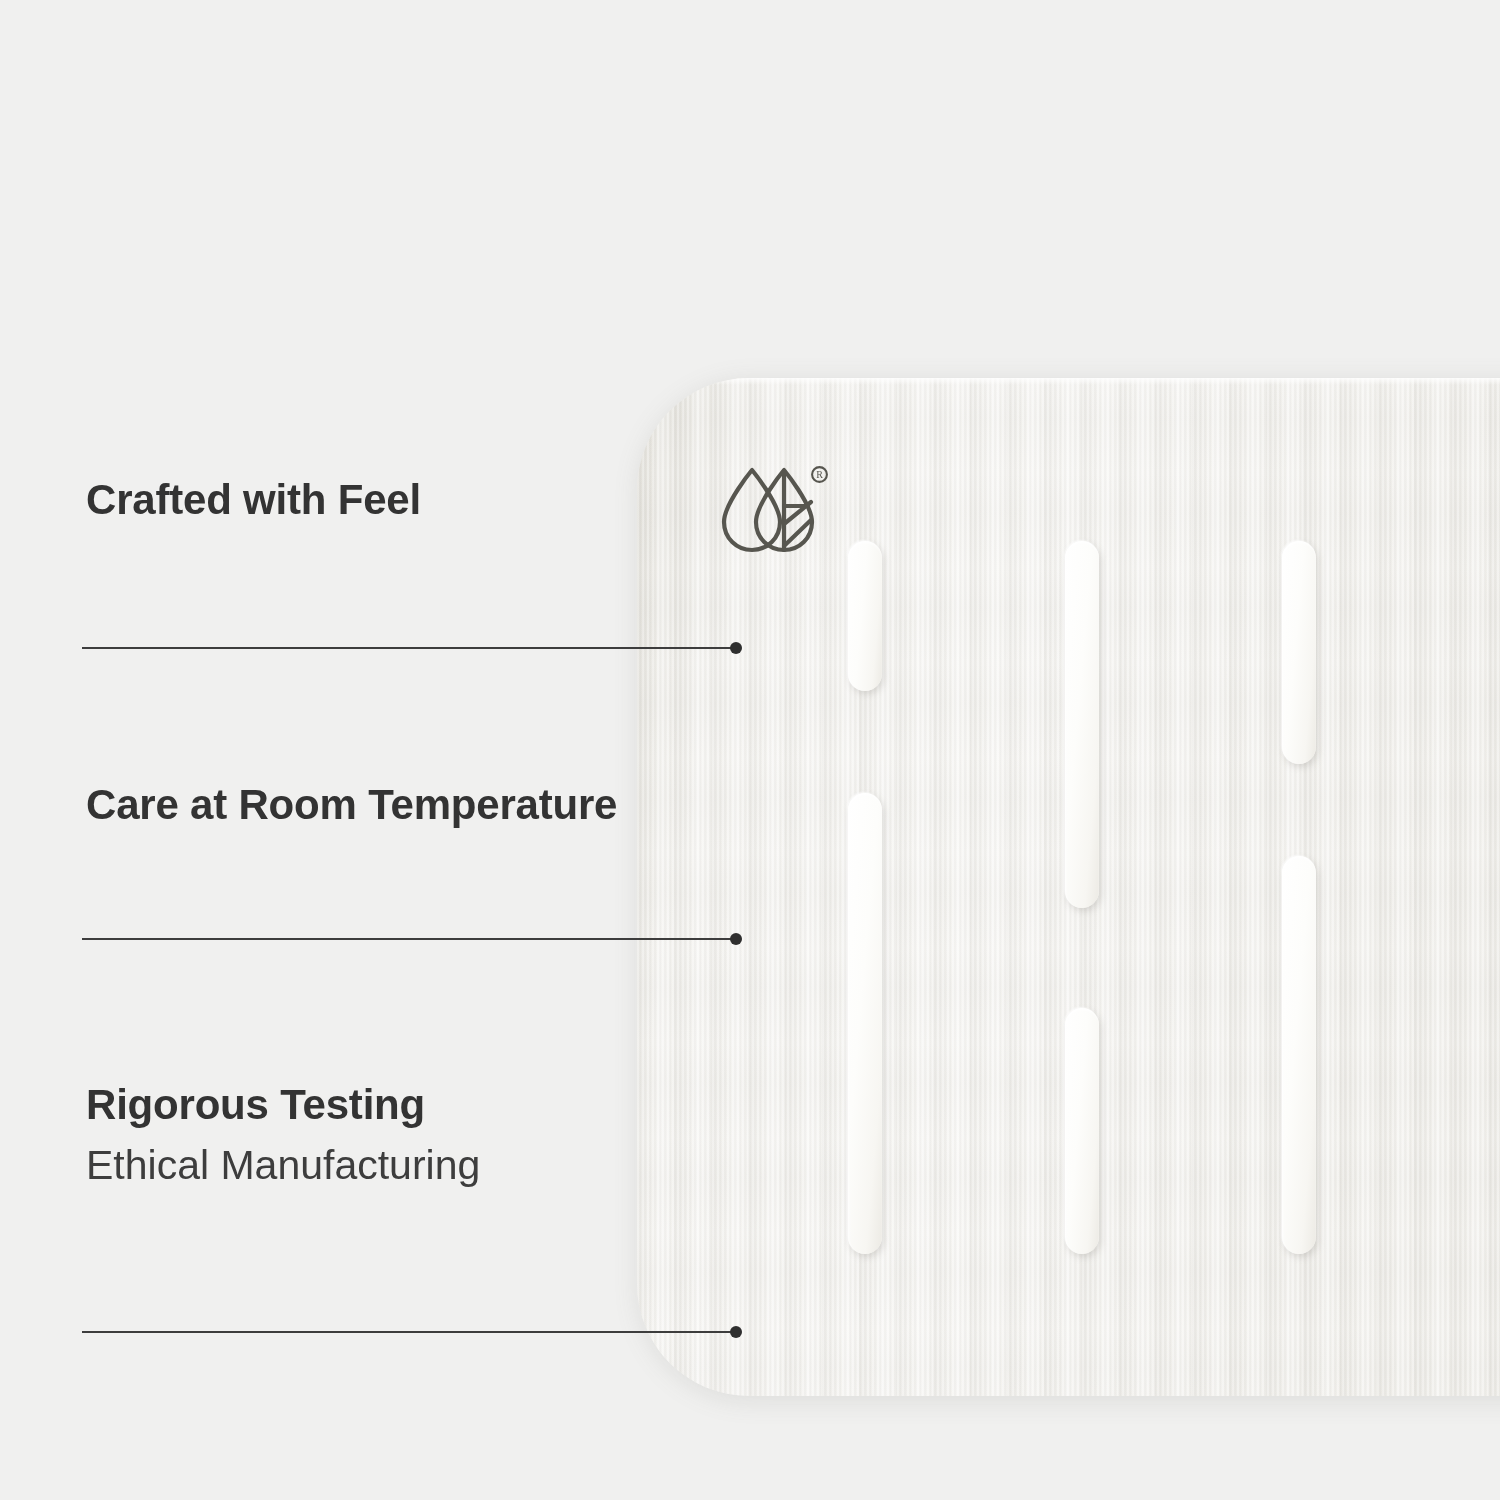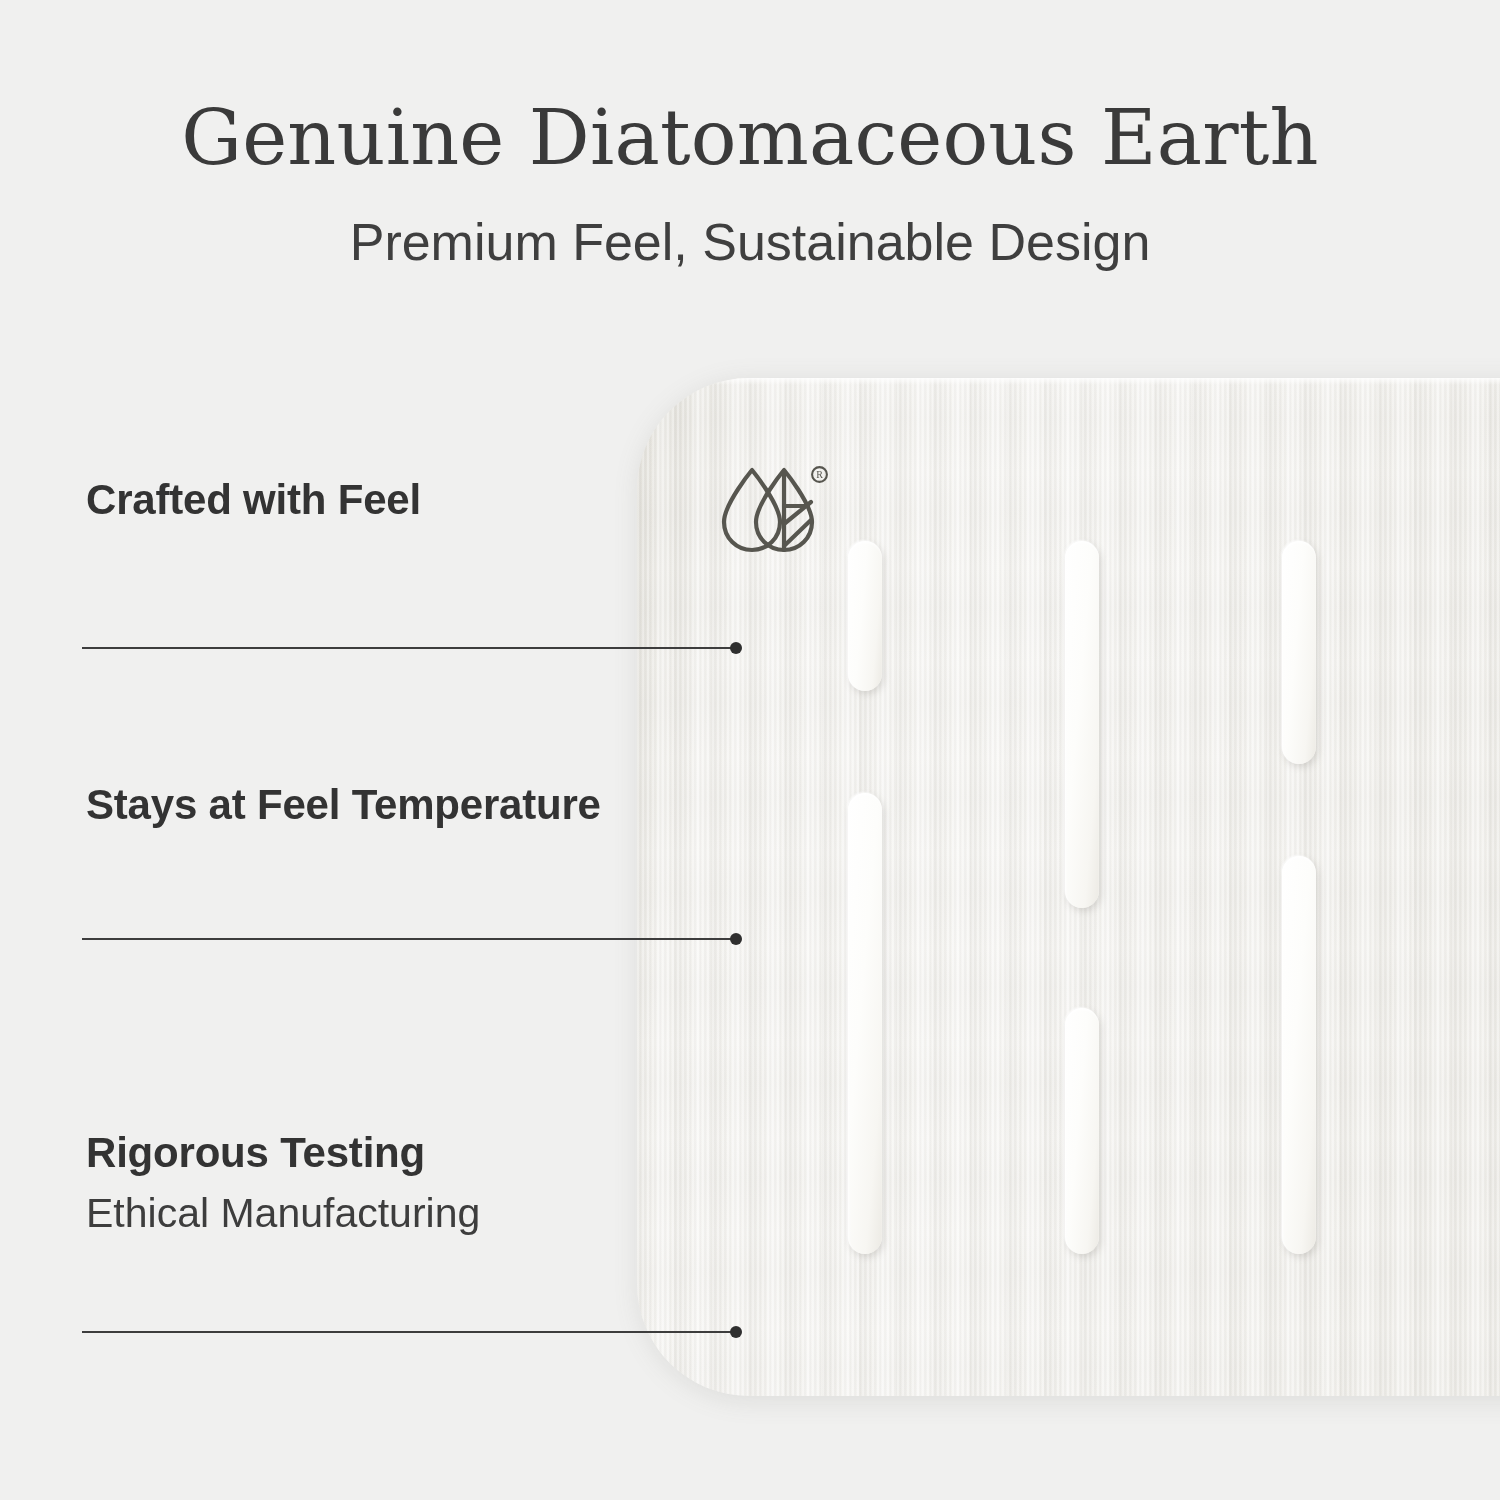--- a/index.html
+++ b/index.html
@@ -177,24 +177,20 @@
     height: 12px;
     border-radius: 50%;
     background: #2f2f2f;
   }
 </style>
 </head>
 <body>
 
 <div class="page">
 
-  <div class="header">
-    <h1 class="title">Genuine Diatomaceous Earth</h1>
-    <h2 class="subtitle">Premium Feel, Sustainable Design</h2>
-  </div>
 
   <div class="mat-wrap">
     <div class="mat">
       <div class="mat-shade"></div>
       <div class="mat-texture"></div>
       <div class="mat-edge-top"></div>
       <div id="grooves">
           <div class="groove" style="left: 211px; top: 163px; width: 34px; height: 150px;"></div>
           <div class="groove" style="left: 428px; top: 163px; width: 34px; height: 367px;"></div>
           <div class="groove" style="left: 645px; top: 163px; width: 34px; height: 223px;"></div>
@@ -225,27 +221,27 @@
 
   <div id="features">
       <div class="feature" style="top: 475px;">
         <div class="feature-heading">Crafted with Feel</div>
       </div>
       <div class="connector" style="top: 642px;">
         <div class="connector-line"></div>
         <div class="connector-dot"></div>
       </div>
       <div class="feature" style="top: 780px;">
-        <div class="feature-heading">Stays at Feel Temperature</div>
+        <div class="feature-heading">Care at Room Temperature</div>
       </div>
       <div class="connector" style="top: 933px;">
         <div class="connector-line"></div>
         <div class="connector-dot"></div>
       </div>
-      <div class="feature" style="top: 1128px;">
+      <div class="feature" style="top: 1080px;">
         <div class="feature-heading">Rigorous Testing</div>
         <div class="feature-sub" style="padding-top: 8px;">Ethical Manufacturing</div>
       </div>
       <div class="connector" style="top: 1326px;">
         <div class="connector-line"></div>
         <div class="connector-dot"></div>
       </div>
     </div>
 
 </div>

